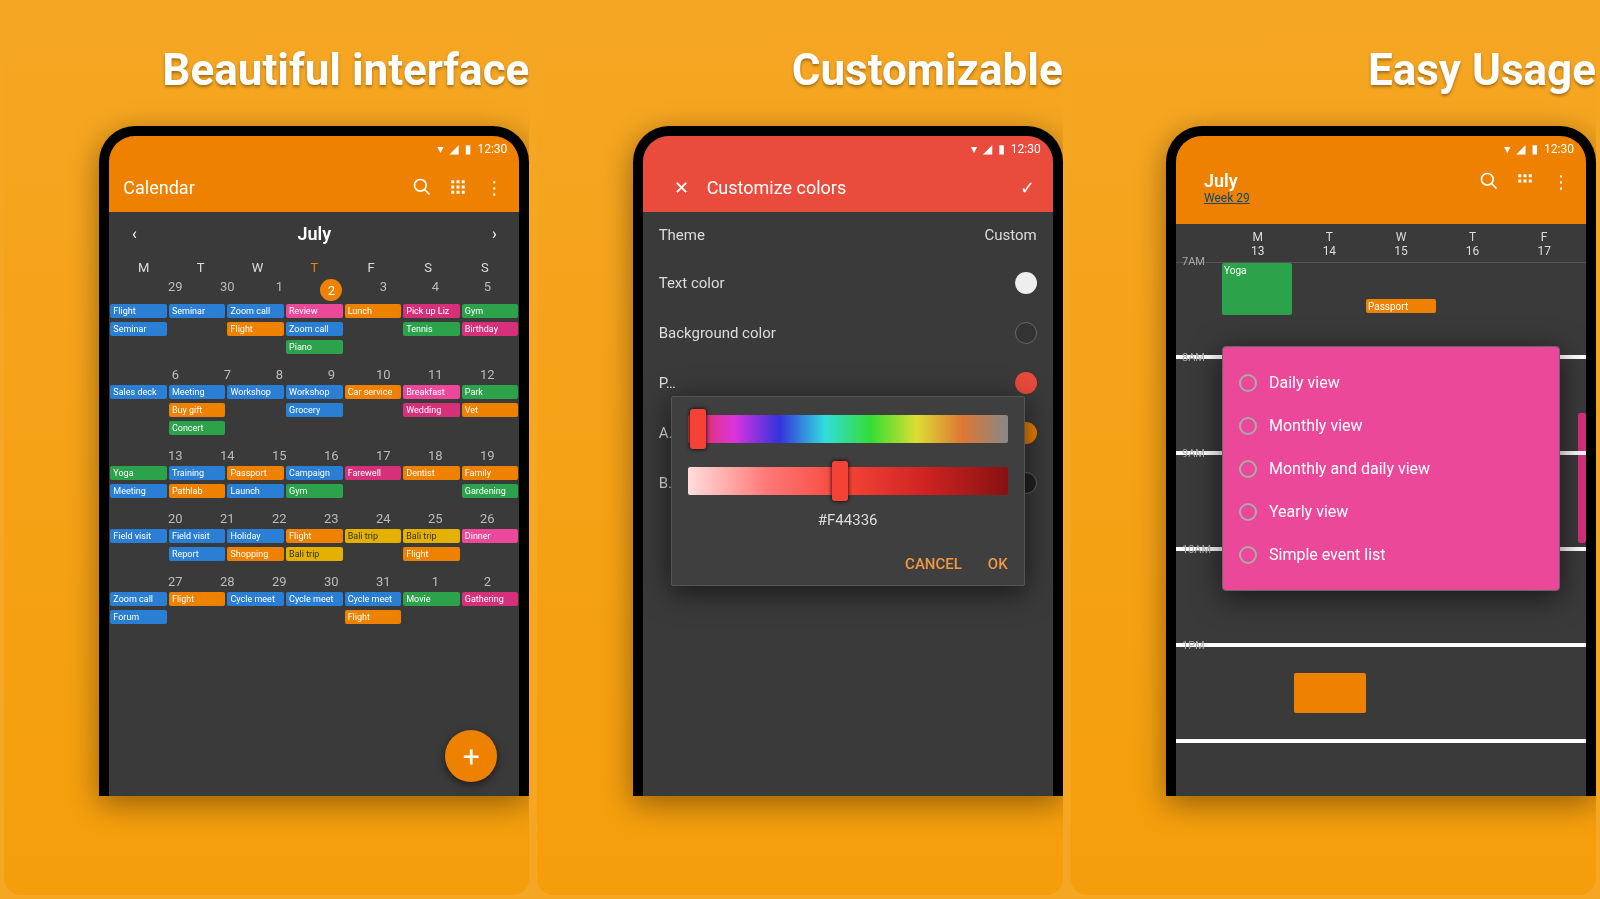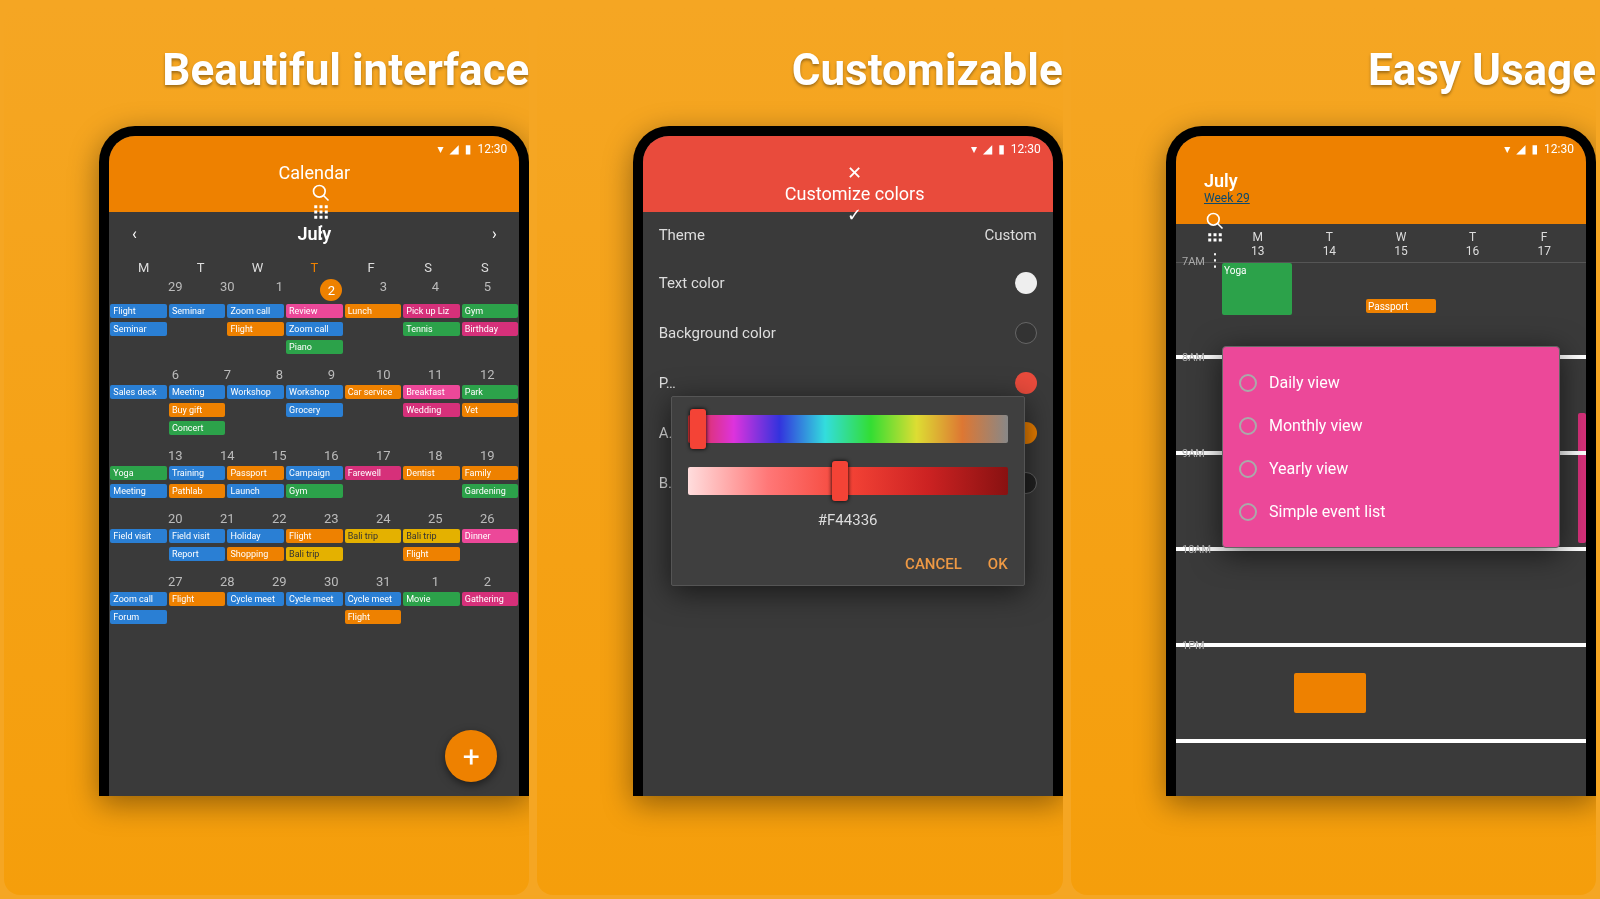--- a/index.html
+++ b/index.html
@@ -43,21 +43,20 @@
     height: 660px;
     position:relative;
   }
   .statusbar {
     height:26px; display:flex; justify-content:flex-end; align-items:center;
     font-size:12px; gap:6px; padding:0 12px; background:transparent;
   }
   .appbar {
     height:50px; display:flex; align-items:center; padding:0 14px;
     font-size:18px;
-    flex-direction:column;
   }
   .orange-bar { background:#ee8100; }
   .red-bar { background:#e94b3c; }
   .spacer { flex:1; }
   .icon { display:inline-flex; align-items:center; justify-content:center; width:22px; height:22px; }
   .appbar .icon { margin-left:14px; cursor:pointer;}
   .subheader {
     display:flex; align-items:center; justify-content:space-between;
     padding:10px 14px;
   }
@@ -595,20 +594,24 @@
           <div class="menu-row">
             <span class="radio"></span>
             <span>Daily view</span>
           </div>
           <div class="menu-row">
             <span class="radio"></span>
             <span>Monthly view</span>
           </div>
           <div class="menu-row">
             <span class="radio"></span>
+            <span>Monthly and daily view</span>
+          </div>
+          <div class="menu-row">
+            <span class="radio"></span>
             <span>Yearly view</span>
           </div>
           <div class="menu-row">
             <span class="radio"></span>
             <span>Simple event list</span>
           </div>
         </div>
     </div>
   </div>
 </div>

